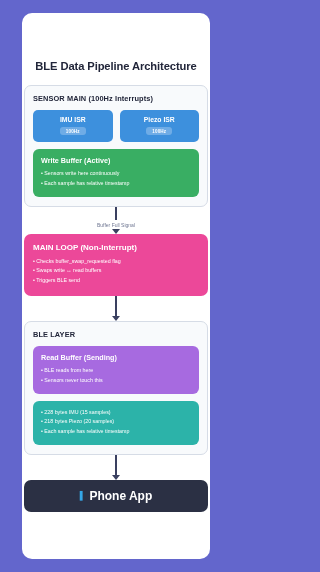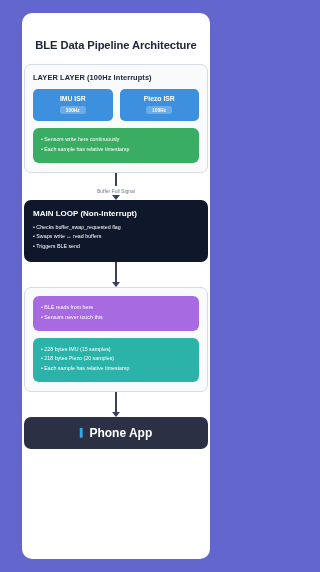--- a/index.html
+++ b/index.html
@@ -17,24 +17,25 @@
     justify-content: center;
     align-items: flex-start;
   }
 
   .page-card {
     width: 188px;
     min-height: 546px;
     margin-top: 13px;
     background: #ffffff;
     border-radius: 10px;
-    padding: 26px 10px 14px 10px;
+    padding: 14px 10px 14px 10px;
     display: flex;
     flex-direction: column;
     align-items: center;
+    justify-content: center;
   }
 
   .page-title {
     font-size: 11.2px;
     font-weight: bold;
     color: #22263a;
     letter-spacing: -0.1px;
     text-align: center;
     margin-bottom: 13px;
     white-space: nowrap;
@@ -111,21 +112,21 @@
     font-size: 5.3px;
     color: #ffffff;
     line-height: 1.85;
     white-space: nowrap;
   }
   .bullets li::before {
     content: "• ";
   }
 
   .block.green  { background: #39ae63; }
-  .block.orange { background: #0f172a; }
+  .block.orange { background: #ec4899; }
   .block.purple { background: #a76ae0; }
   .block.teal   { background: #2cb3a9; }
 
   
   .mainloop {
     width: 184px;
     border-radius: 7px;
     padding: 9px 9px 10px 9px;
   }
   .mainloop .block-title { font-size: 8px; margin-bottom: 5px; }
@@ -175,34 +176,35 @@
   }
 </style>
 </head>
 <body>
 
 <div class="page-card">
 
   <div class="page-title">BLE Data Pipeline Architecture</div>
 
   <div class="panel">
-    <div class="panel-title">LAYER LAYER (100Hz Interrupts)</div>
+    <div class="panel-title">SENSOR MAIN (100Hz Interrupts)</div>
 
     <div class="isr-row">
       <div class="isr-box">
         <div class="isr-name">IMU ISR</div>
         <div class="isr-badge">100Hz</div>
       </div>
       <div class="isr-box">
         <div class="isr-name">Piezo ISR</div>
         <div class="isr-badge">100Hz</div>
       </div>
     </div>
 
     <div class="block green">
+      <div class="block-title">Write Buffer (Active)</div>
       <ul class="bullets">
         <li>Sensors write here continuously</li>
         <li>Each sample has relative timestamp</li>
       </ul>
     </div>
   </div>
 
   <div class="connector conn-a">
     <div class="conn-line"></div>
     <div class="conn-label">Buffer Full Signal</div>
@@ -217,22 +219,24 @@
       <li>Triggers BLE send</li>
     </ul>
   </div>
 
   <div class="connector conn-b">
     <div class="conn-line"></div>
     <div class="conn-arrow"></div>
   </div>
 
   <div class="panel">
+    <div class="panel-title">BLE LAYER</div>
 
     <div class="block purple">
+      <div class="block-title">Read Buffer (Sending)</div>
       <ul class="bullets">
         <li>BLE reads from here</li>
         <li>Sensors never touch this</li>
       </ul>
     </div>
 
     <div class="block teal">
       <ul class="bullets">
         <li>228 bytes IMU (15 samples)</li>
         <li>218 bytes Piezo (20 samples)</li>

